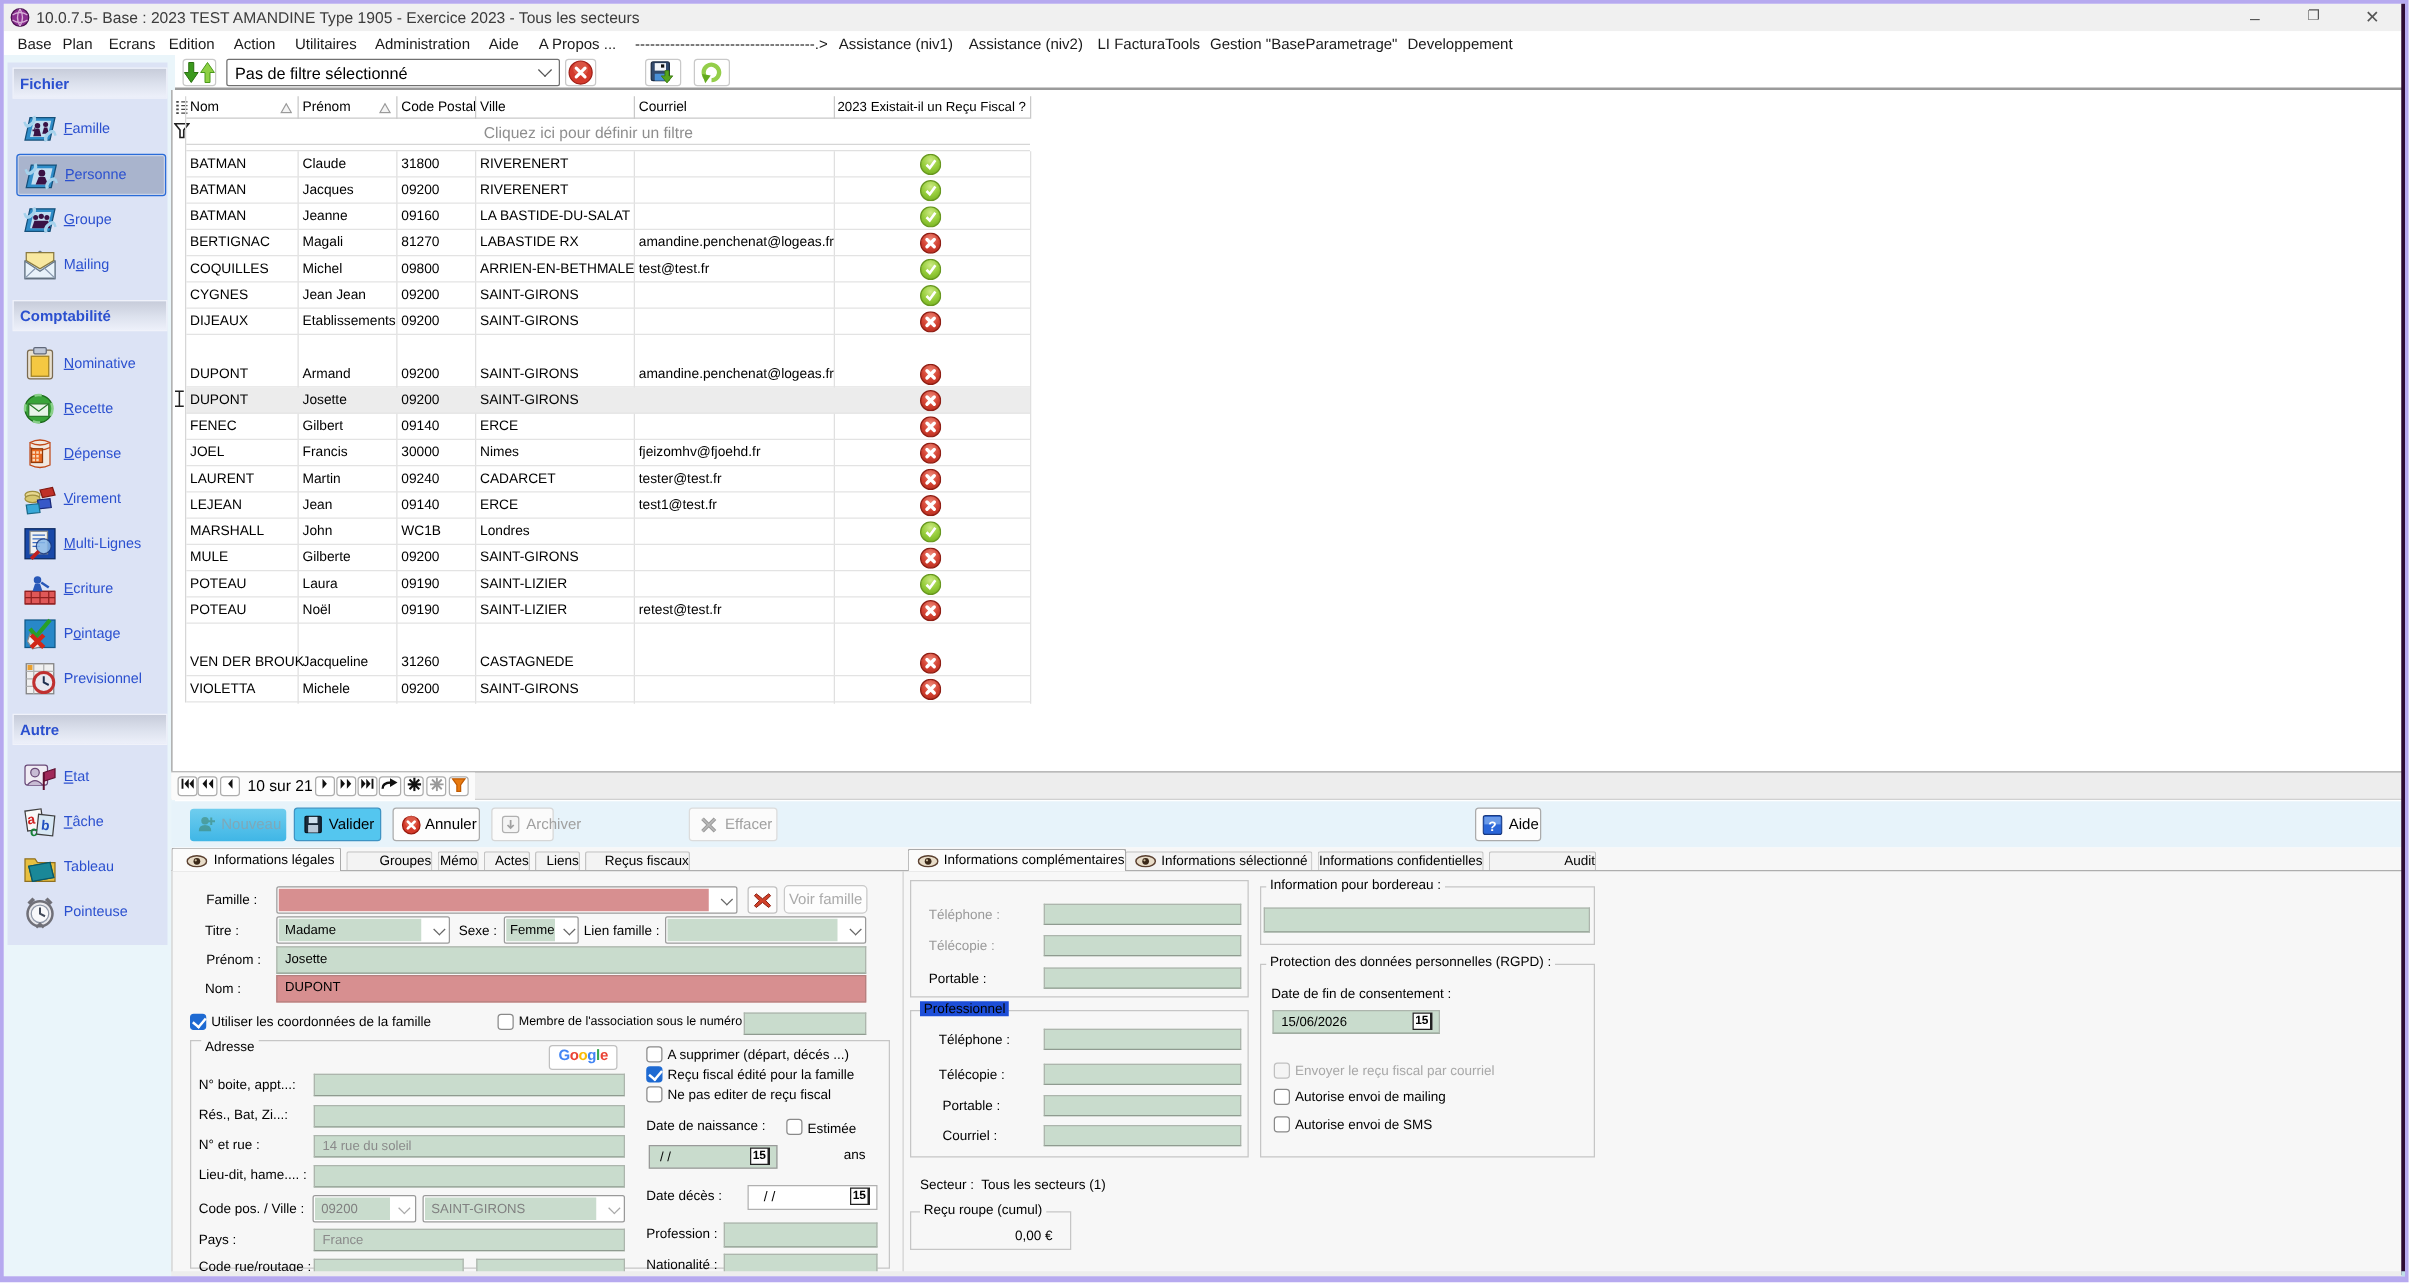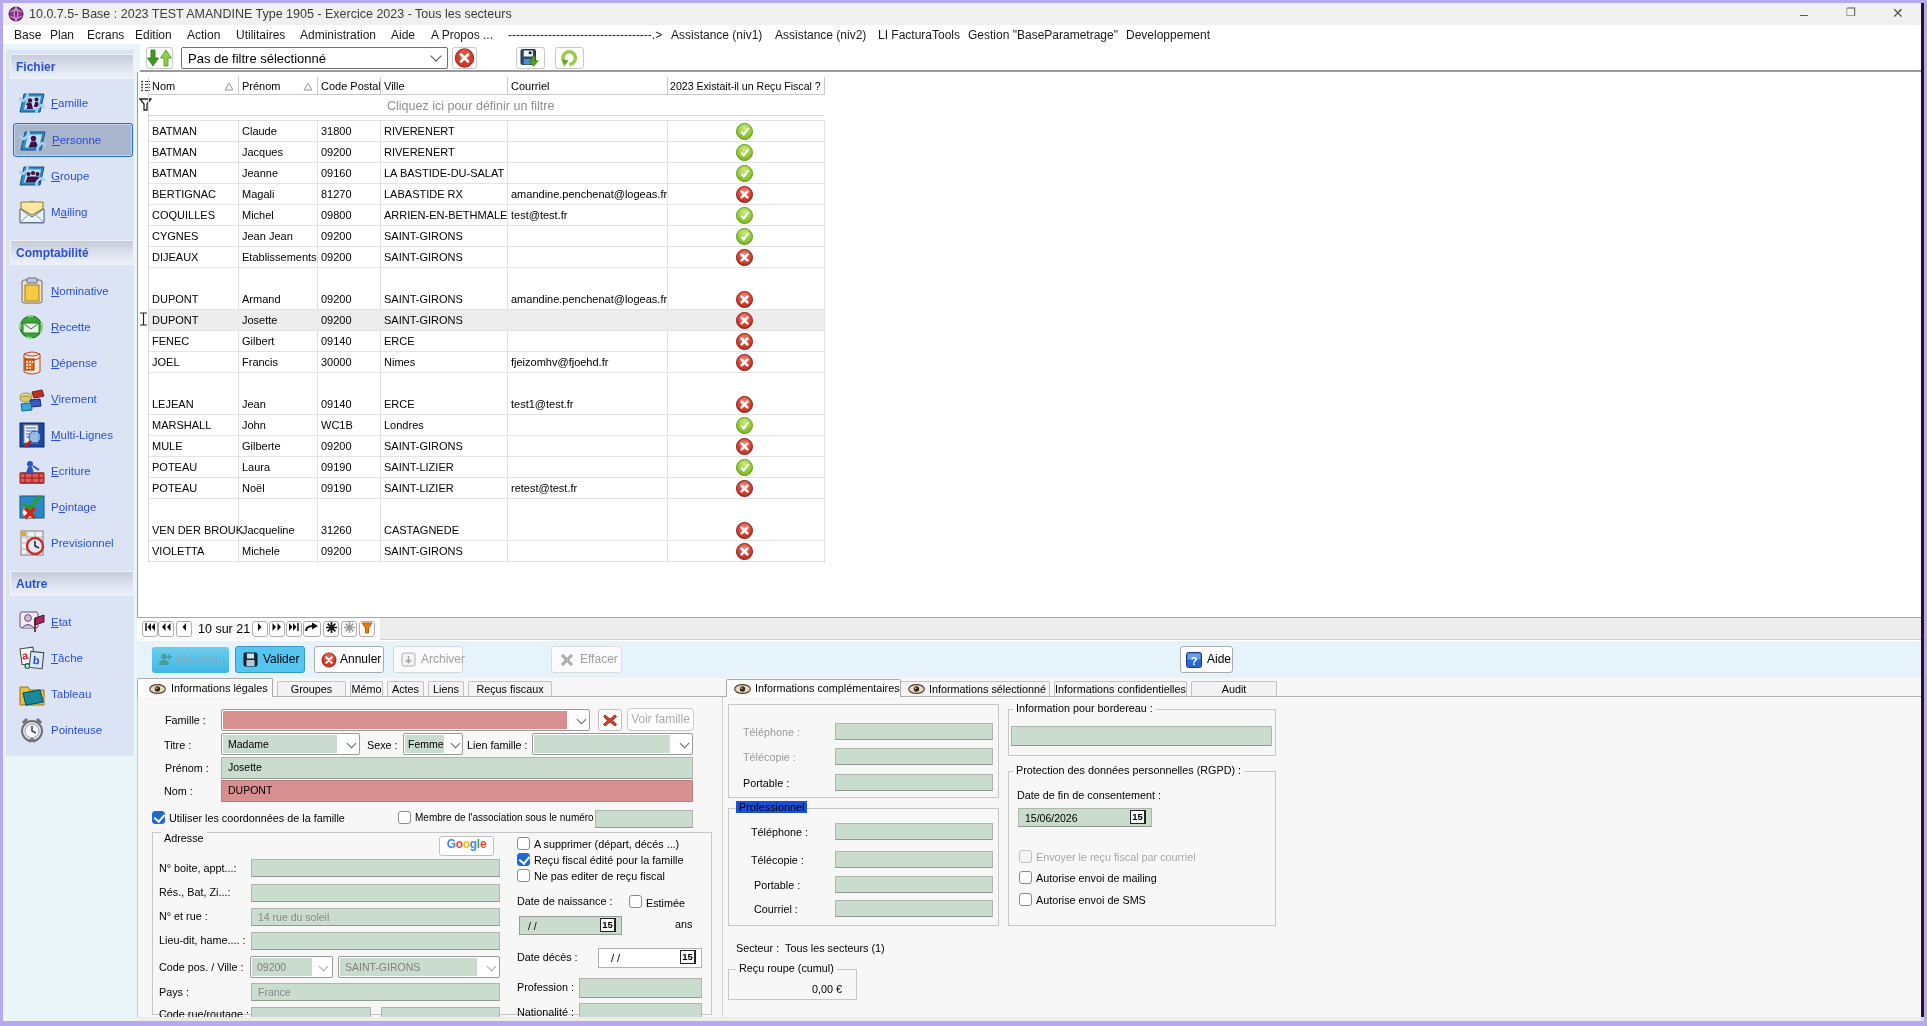--- a/index.html
+++ b/index.html
@@ -12,21 +12,21 @@
 .pink{background:#d78f90;border:1px solid #b5807f}
 .cb{position:absolute;width:13px;height:13px;background:#fff;border:1px solid #8a8a8a;border-radius:3px}
 .cbc{background:#1e6ad2;border-color:#1e6ad2}
 .cbc:after{content:"";position:absolute;left:3px;top:0px;width:5px;height:8px;border:solid #fff;border-width:0 2px 2px 0;transform:rotate(40deg)}
 .cbd{background:#f4f4f4;border-color:#c0c0c0}
 .combo{position:absolute;border:1px solid #9a9a9a;background:#fff;border-radius:2px}
 .combo .fill{position:absolute;left:1px;top:1px;bottom:1px;background:#c9dccd}
 .combo .chev{position:absolute;right:4px;top:50%;margin-top:-4px;width:7px;height:7px;border:solid #666;border-width:0 0 1.5px 1.5px;transform:rotate(-45deg)}
 .combo .txt{position:absolute;left:6px;top:50%;transform:translateY(-50%);font-size:10.5px;white-space:nowrap}
 .menu-item{position:absolute;top:3px;font-size:12px;color:#1a1a1a;white-space:nowrap}
-.tab{position:absolute;font-size:10.8px;white-space:nowrap;text-align:center}
+.tab{position:absolute;font-size:10.8px;white-space:nowrap;text-align:right}
 .tab.on{background:#fbfbfb;border:1px solid #a9a9a9;border-bottom:none;border-radius:2px 2px 0 0;z-index:3}
 .tab.off{background:#f3f3f3;border:1px solid #c3c3c3;border-bottom:none;border-radius:2px 2px 0 0;z-index:1}
 .navbtn{position:absolute;top:3px;width:16px;height:16px;background:#fff;border:1px solid #adadad;border-radius:3px;font-size:8px;text-align:center;line-height:14px;color:#111}
 .icon-cal{position:absolute;width:16px;height:14px;background:#fdfdfd;border:1px solid #222;font-size:9.5px;font-weight:bold;text-align:center;line-height:12px;border-right:2.5px solid #222}
 .row{position:absolute;left:11px;width:675px;height:21px;border-bottom:1px solid #e3e3e3}
 .row span{position:absolute;top:4px;font-size:11px;white-space:nowrap}
 .c1{left:3px}.c2{left:93px}.c3{left:172px}.c4{left:235px}.c5{left:362px}
 .vline{position:absolute;width:1px}
 .sideitem{position:absolute;left:10px;width:120px;height:34px}
 .sideitem .txt{position:absolute;left:38px;top:50%;transform:translateY(-50%);color:#2b50cf;font-size:11.5px;text-decoration:none}
@@ -459,20 +459,30 @@
   <div class="row" style="top:280px">
       <span class="c1">JOEL</span>
       <span class="c2">Francis</span>
       <span class="c3">30000</span>
       <span class="c4">Nimes</span>
       <span class="c5">fjeizomhv@fjoehd.fr</span>
       <svg class="gc" style="top:2px" width="17" height="17">
         <use href="#koic"></use>
       </svg>
     </div>
+  <div class="row" style="top:301px">
+      <span class="c1">LAURENT</span>
+      <span class="c2">Martin</span>
+      <span class="c3">09240</span>
+      <span class="c4">CADARCET</span>
+      <span class="c5">tester@test.fr</span>
+      <svg class="gc" style="top:2px" width="17" height="17">
+        <use href="#koic"></use>
+      </svg>
+    </div>
   <div class="row" style="top:322px">
       <span class="c1">LEJEAN</span>
       <span class="c2">Jean</span>
       <span class="c3">09140</span>
       <span class="c4">ERCE</span>
       <span class="c5">test1@test.fr</span>
       <svg class="gc" style="top:2px" width="17" height="17">
         <use href="#koic"></use>
       </svg>
     </div>
@@ -589,21 +599,21 @@
     <span class="abs" style="left:27px;top:5px;color:#000;font-size:12px">Valider</span>
   </div>
   <div class="abs" style="left:177px;top:5px;width:70px;height:27px;background:#fdfdfd;border:1px solid #ababab;border-radius:3px">
     <svg class="abs" style="left:6px;top:5px" width="16" height="16" viewBox="0 0 16 16">
         <circle cx="8" cy="8" r="7" fill="#d43a2a" stroke="#9a1a0e"></circle>
         <circle cx="8" cy="5.5" r="5" fill="#e4705e" opacity="0.6"></circle>
         <path d="M5.3 5.3 L10.7 10.7 M10.7 5.3 L5.3 10.7" stroke="#fff" stroke-width="2.2" stroke-linecap="round"></path>
       </svg>
     <span class="abs" style="left:25px;top:5px;font-size:12px">Annuler</span>
   </div>
-  <div class="abs" style="left:256px;top:5px;width:70px;height:27px;background:#fbfbfb;border:1px solid #d6d6d6;border-radius:3px">
+  <div class="abs" style="left:256px;top:5px;width:50px;height:27px;background:#fbfbfb;border:1px solid #d6d6d6;border-radius:3px">
     <svg class="abs" style="left:7px;top:5px" width="15" height="15" viewBox="0 0 15 15">
         <rect x="1" y="1" width="13" height="13" rx="2" fill="#f4f4f4" stroke="#b0b0b0"></rect>
         <path d="M7.5 4 v6 M5 8 l2.5 2.5 L10 8" fill="none" stroke="#a0a0a0" stroke-width="1.4"></path>
       </svg>
     <span class="abs" style="left:27px;top:5px;color:#a0a0a0;font-size:12px">Archiver</span>
   </div>
   <div class="abs" style="left:414px;top:5px;width:71px;height:27px;background:#fbfbfb;border:1px solid #dcdcdc;border-radius:3px">
     <svg class="abs" style="left:8px;top:6px" width="14" height="14" viewBox="0 0 14 14">
         <path d="M2 2 L12 12 M12 2 L2 12" stroke="#9a9a9a" stroke-width="3"></path>
         <path d="M2 2 L12 12 M12 2 L2 12" stroke="#b8b8b8" stroke-width="1.4"></path>

